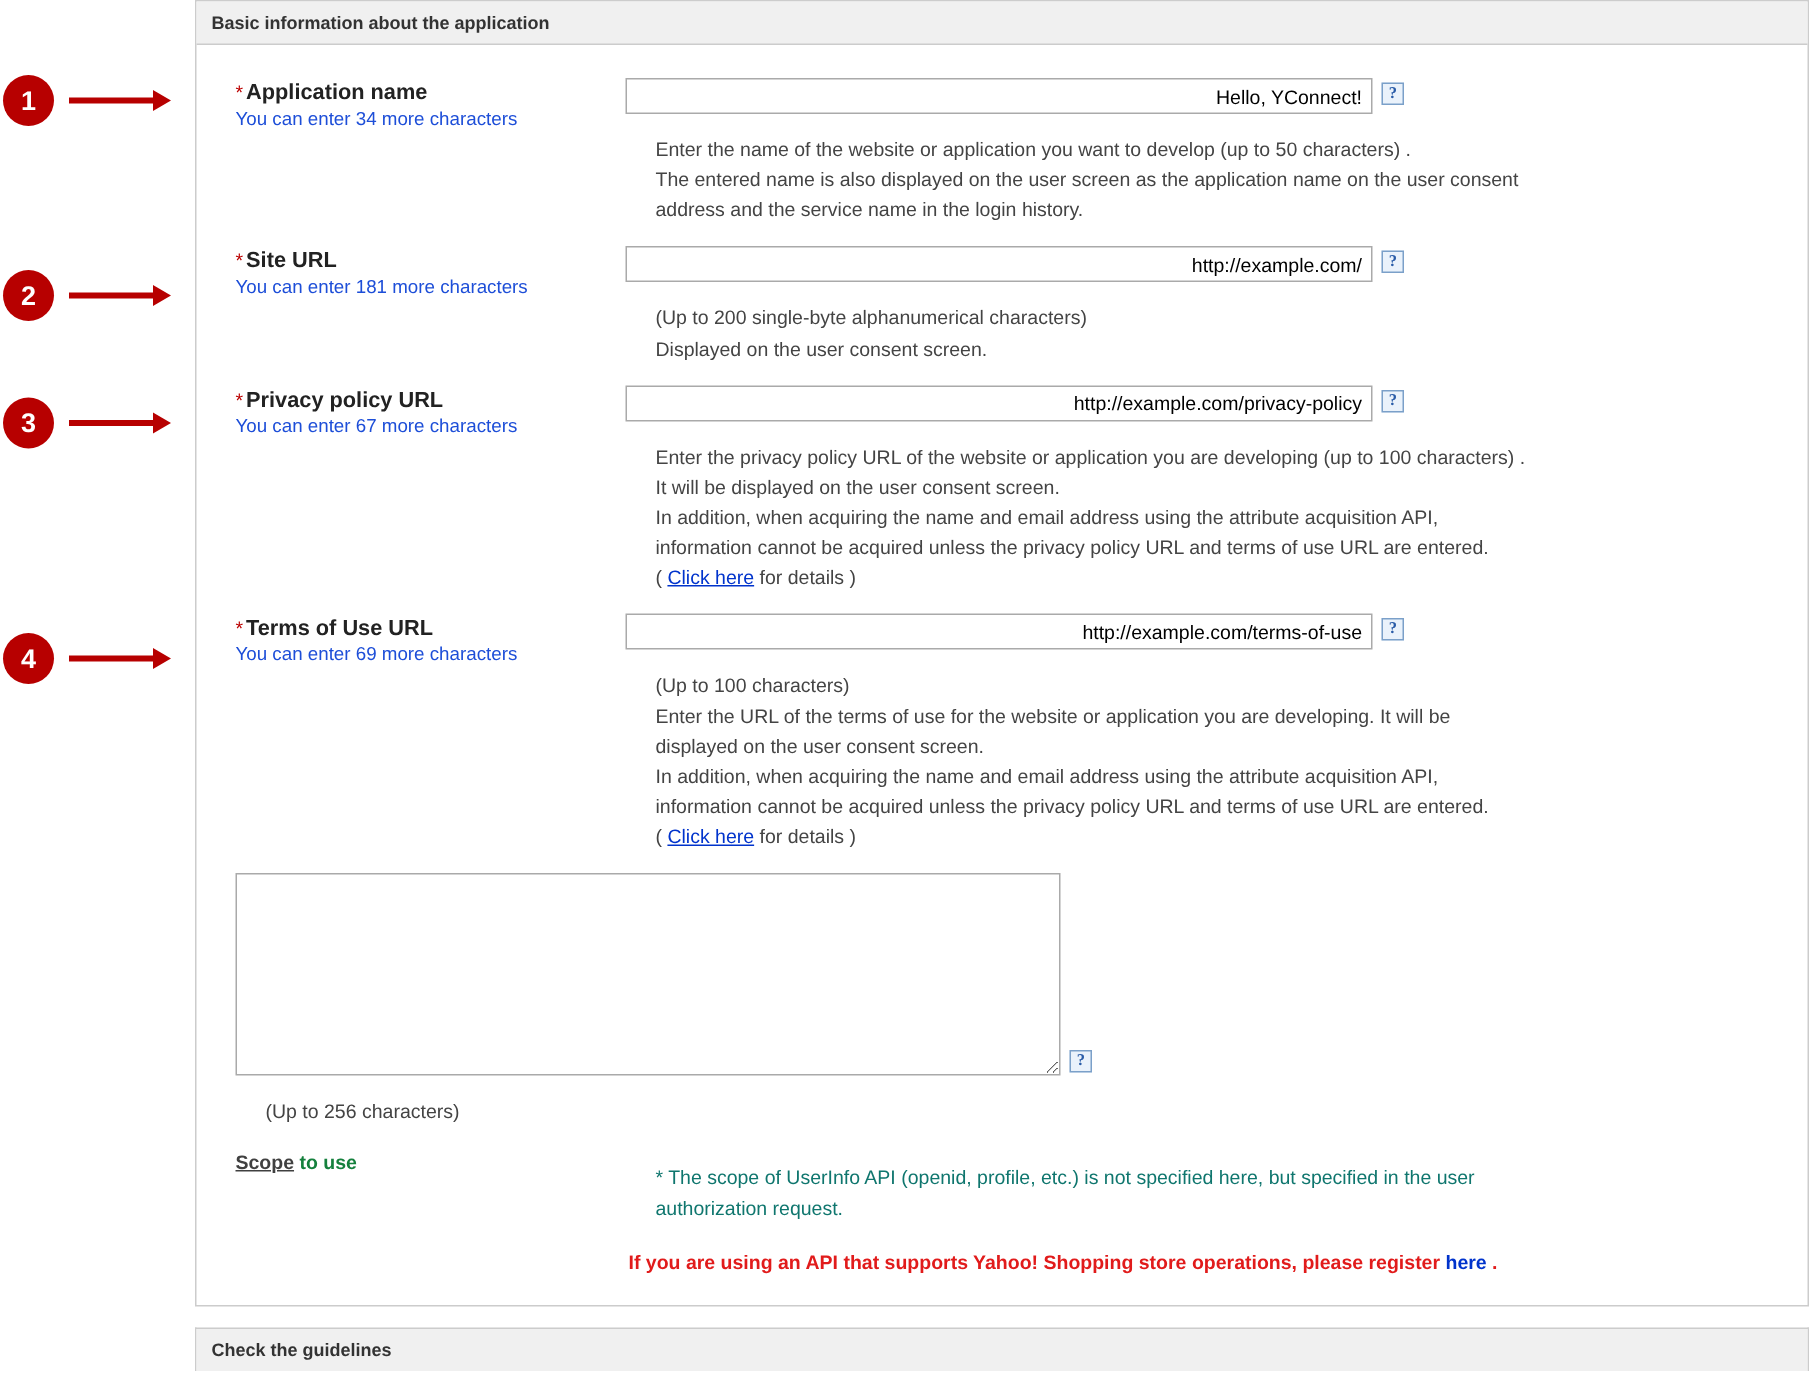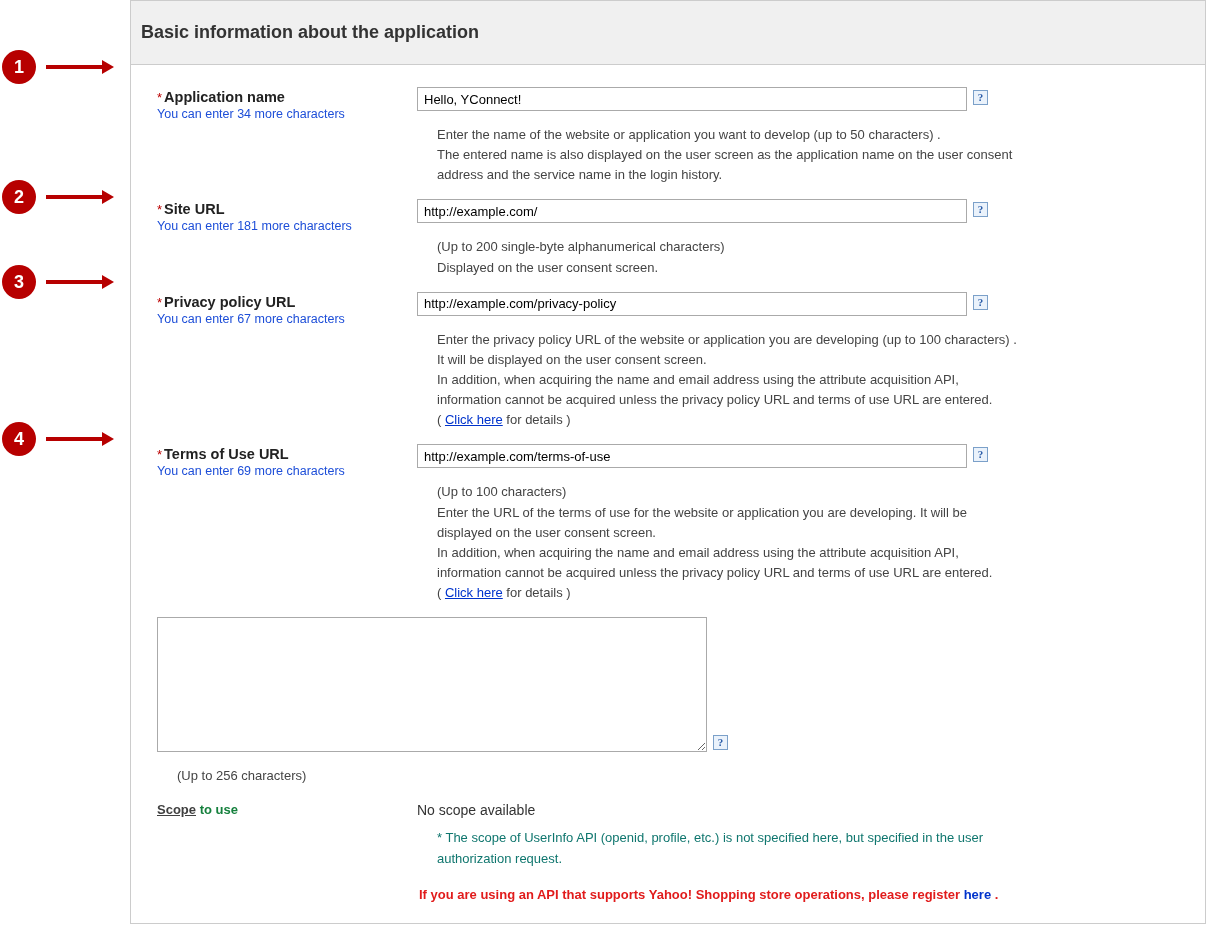--- a/index.html
+++ b/index.html
@@ -17,46 +17,47 @@
     position: relative;
   }
   .panel {
     border: 1px solid #ccc;
     margin-bottom: 14px;
     background: #fff;
   }
   .panel-header {
     background: #f0f0f0;
     border-bottom: 1px solid #ccc;
-    padding: 21px 10px;
-    font-weight: bold;
-    font-size: 18px;
+    padding: 7px 10px;
+    font-weight: bold;
+    font-size: 12px;
   }
   .form-rows { padding: 8px 0 16px 0; }
   .row {
     display: flex;
     padding: 14px 26px 0 26px;
   }
   .labelcol {
     flex: 0 0 260px;
     text-align: left;
     padding-right: 14px;
     padding-top: 2px;
   }
   .req { color: #b00; margin-right: 2px; }
   .flabel { font-weight: bold; font-size: 14.5px; color: #222; }
   .charcount { font-size: 12.5px; color: #1d4ed8; margin-top: 2px; }
   .inputcol { flex: 1; }
   .inputline { display: flex; align-items: stretch; }
   .txtinput {
-    width: 550px;
+    width: 498px;
     padding: 3px 6px;
     font-size: 13px;
     border: 1px solid #aaa;
     height: 24px;
+    text-align: right;
   }
   .textarea {
     width: 550px;
     height: 135px;
     padding: 3px 6px;
     font-size: 13px;
     border: 1px solid #aaa;
     resize: both;
   }
   .help-icon {
@@ -234,21 +235,20 @@
         </div>
       </div>
 
       <div class="row">
         <div class="labelcol">
           <div>
             <a class="scope-link">Scope</a><span class="scope-use"> to use</span>
           </div>
         </div>
         <div class="inputcol">
-          <div class="noscope">No scope available</div>
           <div class="scopestar">* The scope of UserInfo API (openid, profile, etc.) is not specified here, but specified in the user authorization request.</div>
           <div class="warn">
             <span>If you are using an API that supports Yahoo! Shopping store operations, please register </span><a class="lnk">here</a><span> .</span>
           </div>
         </div>
       </div>
 
     </div>
   </div>
 

